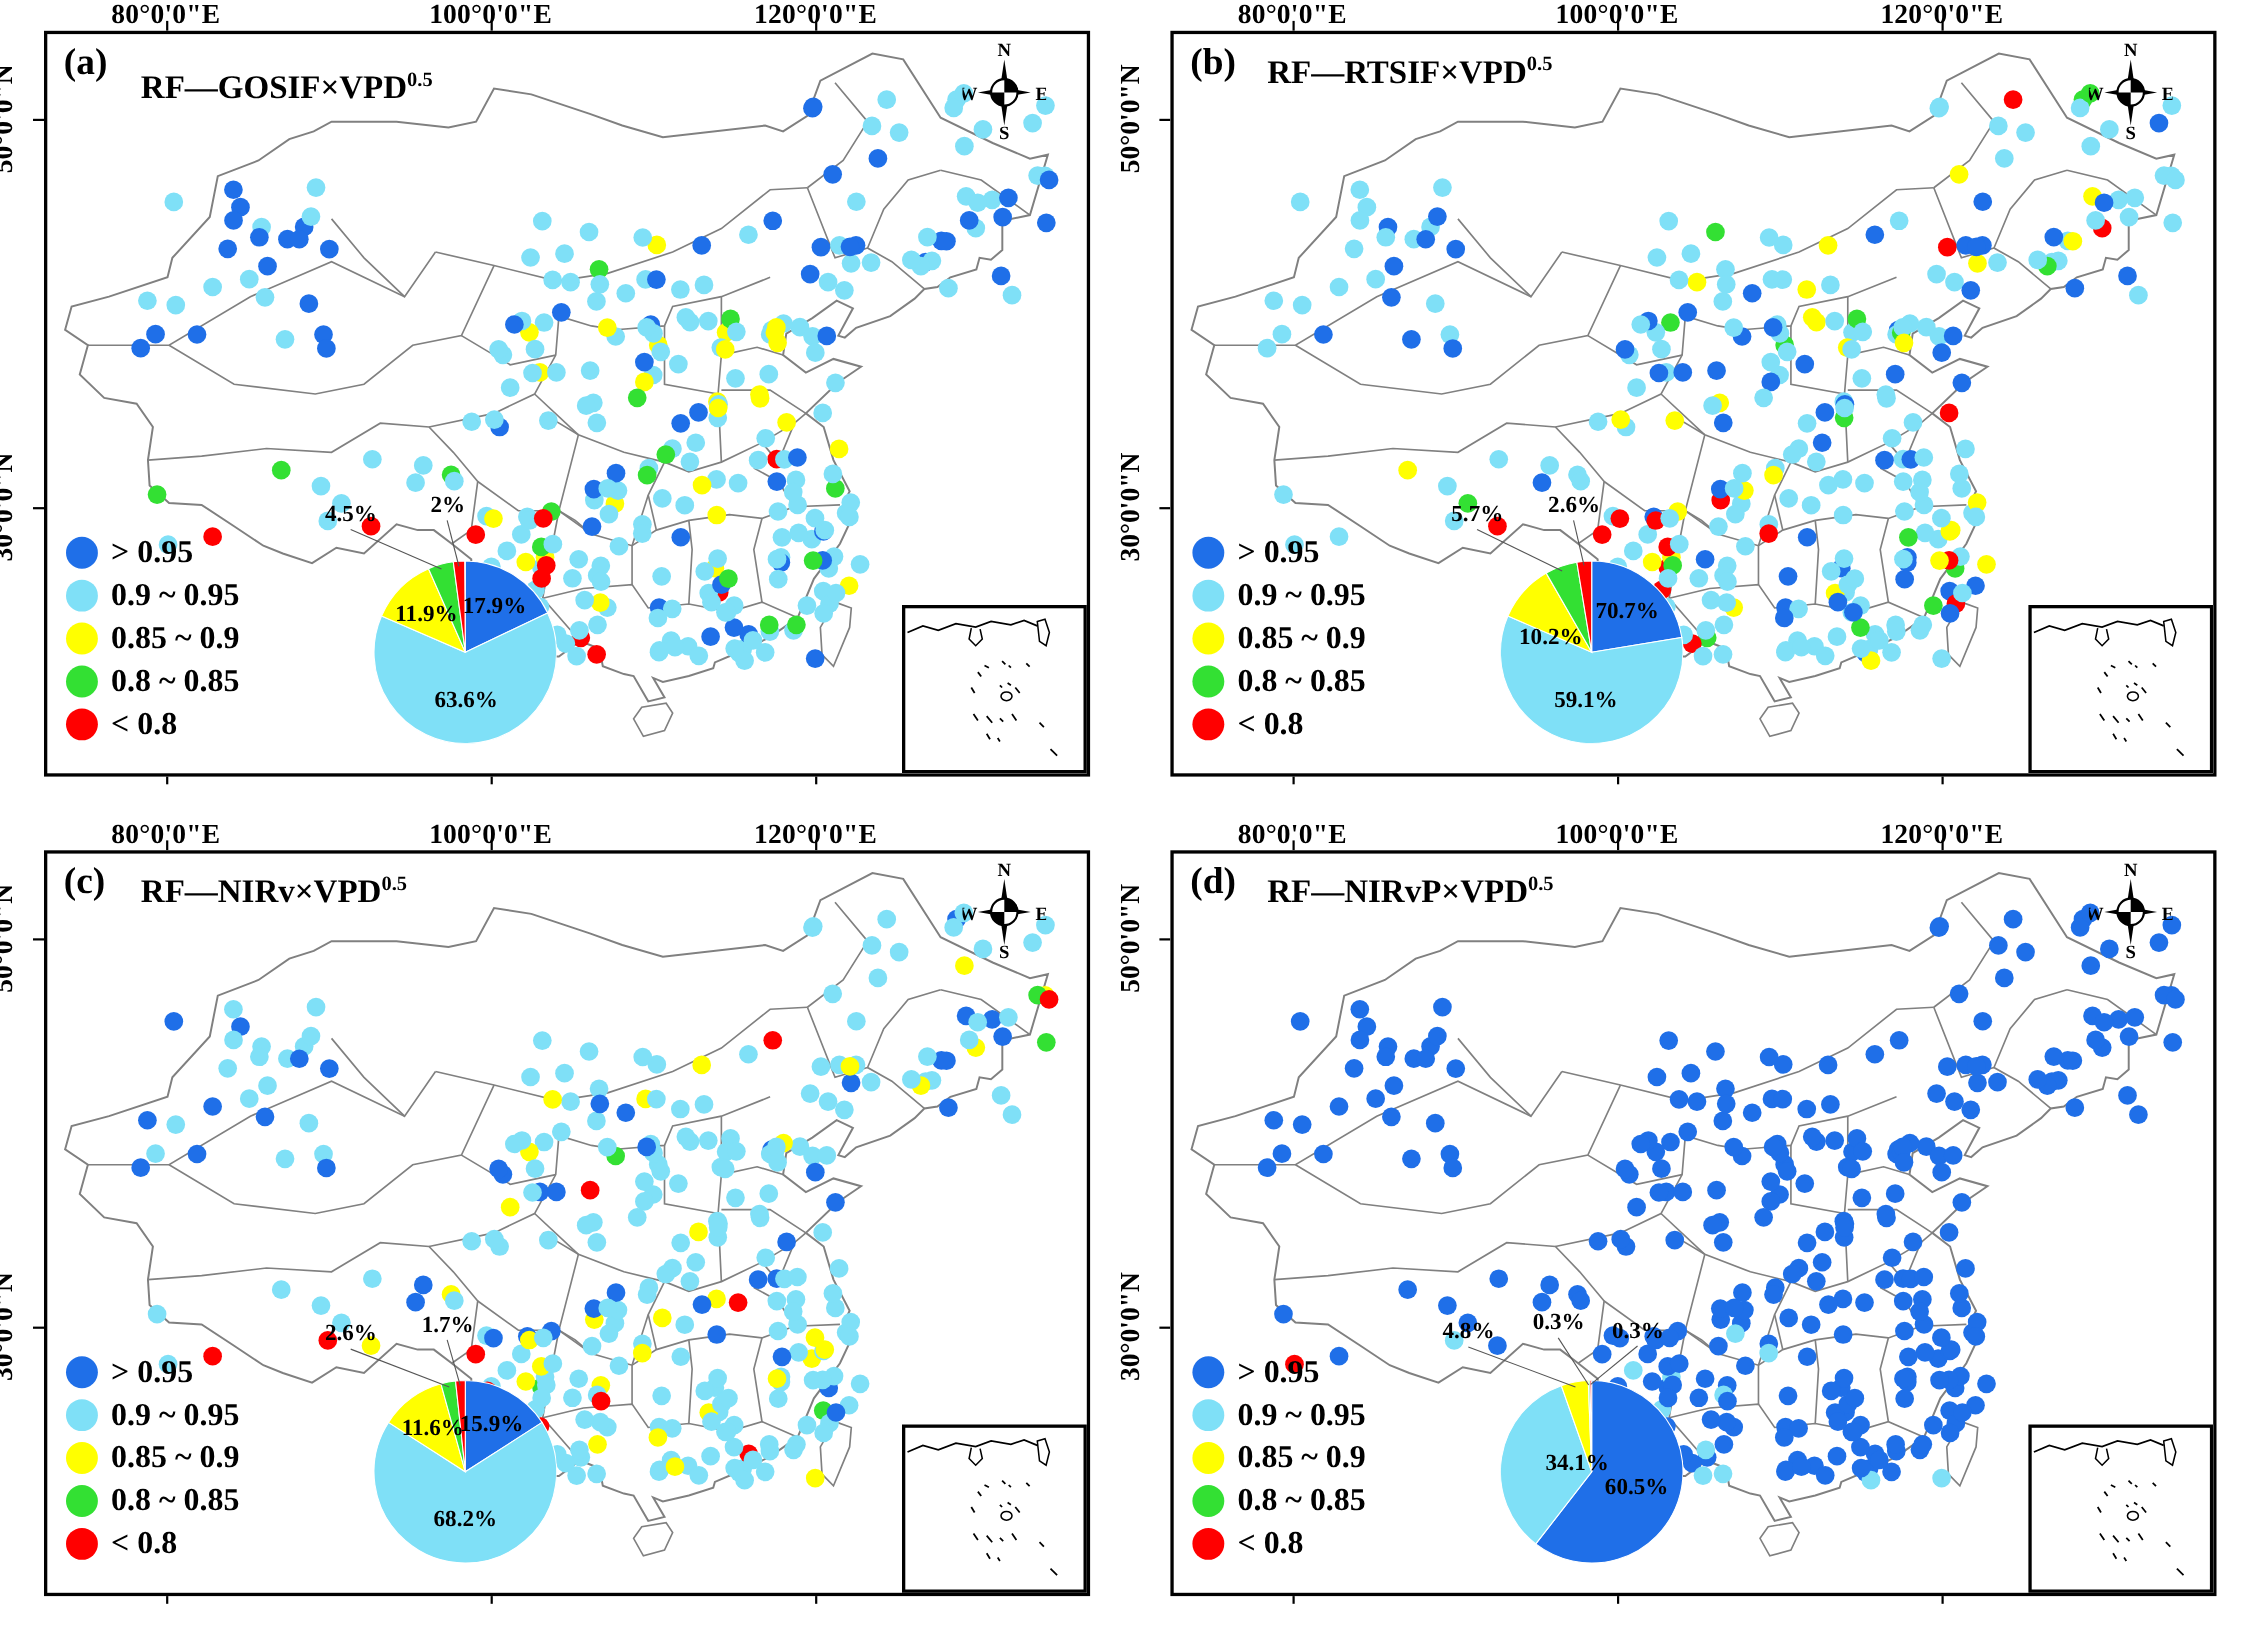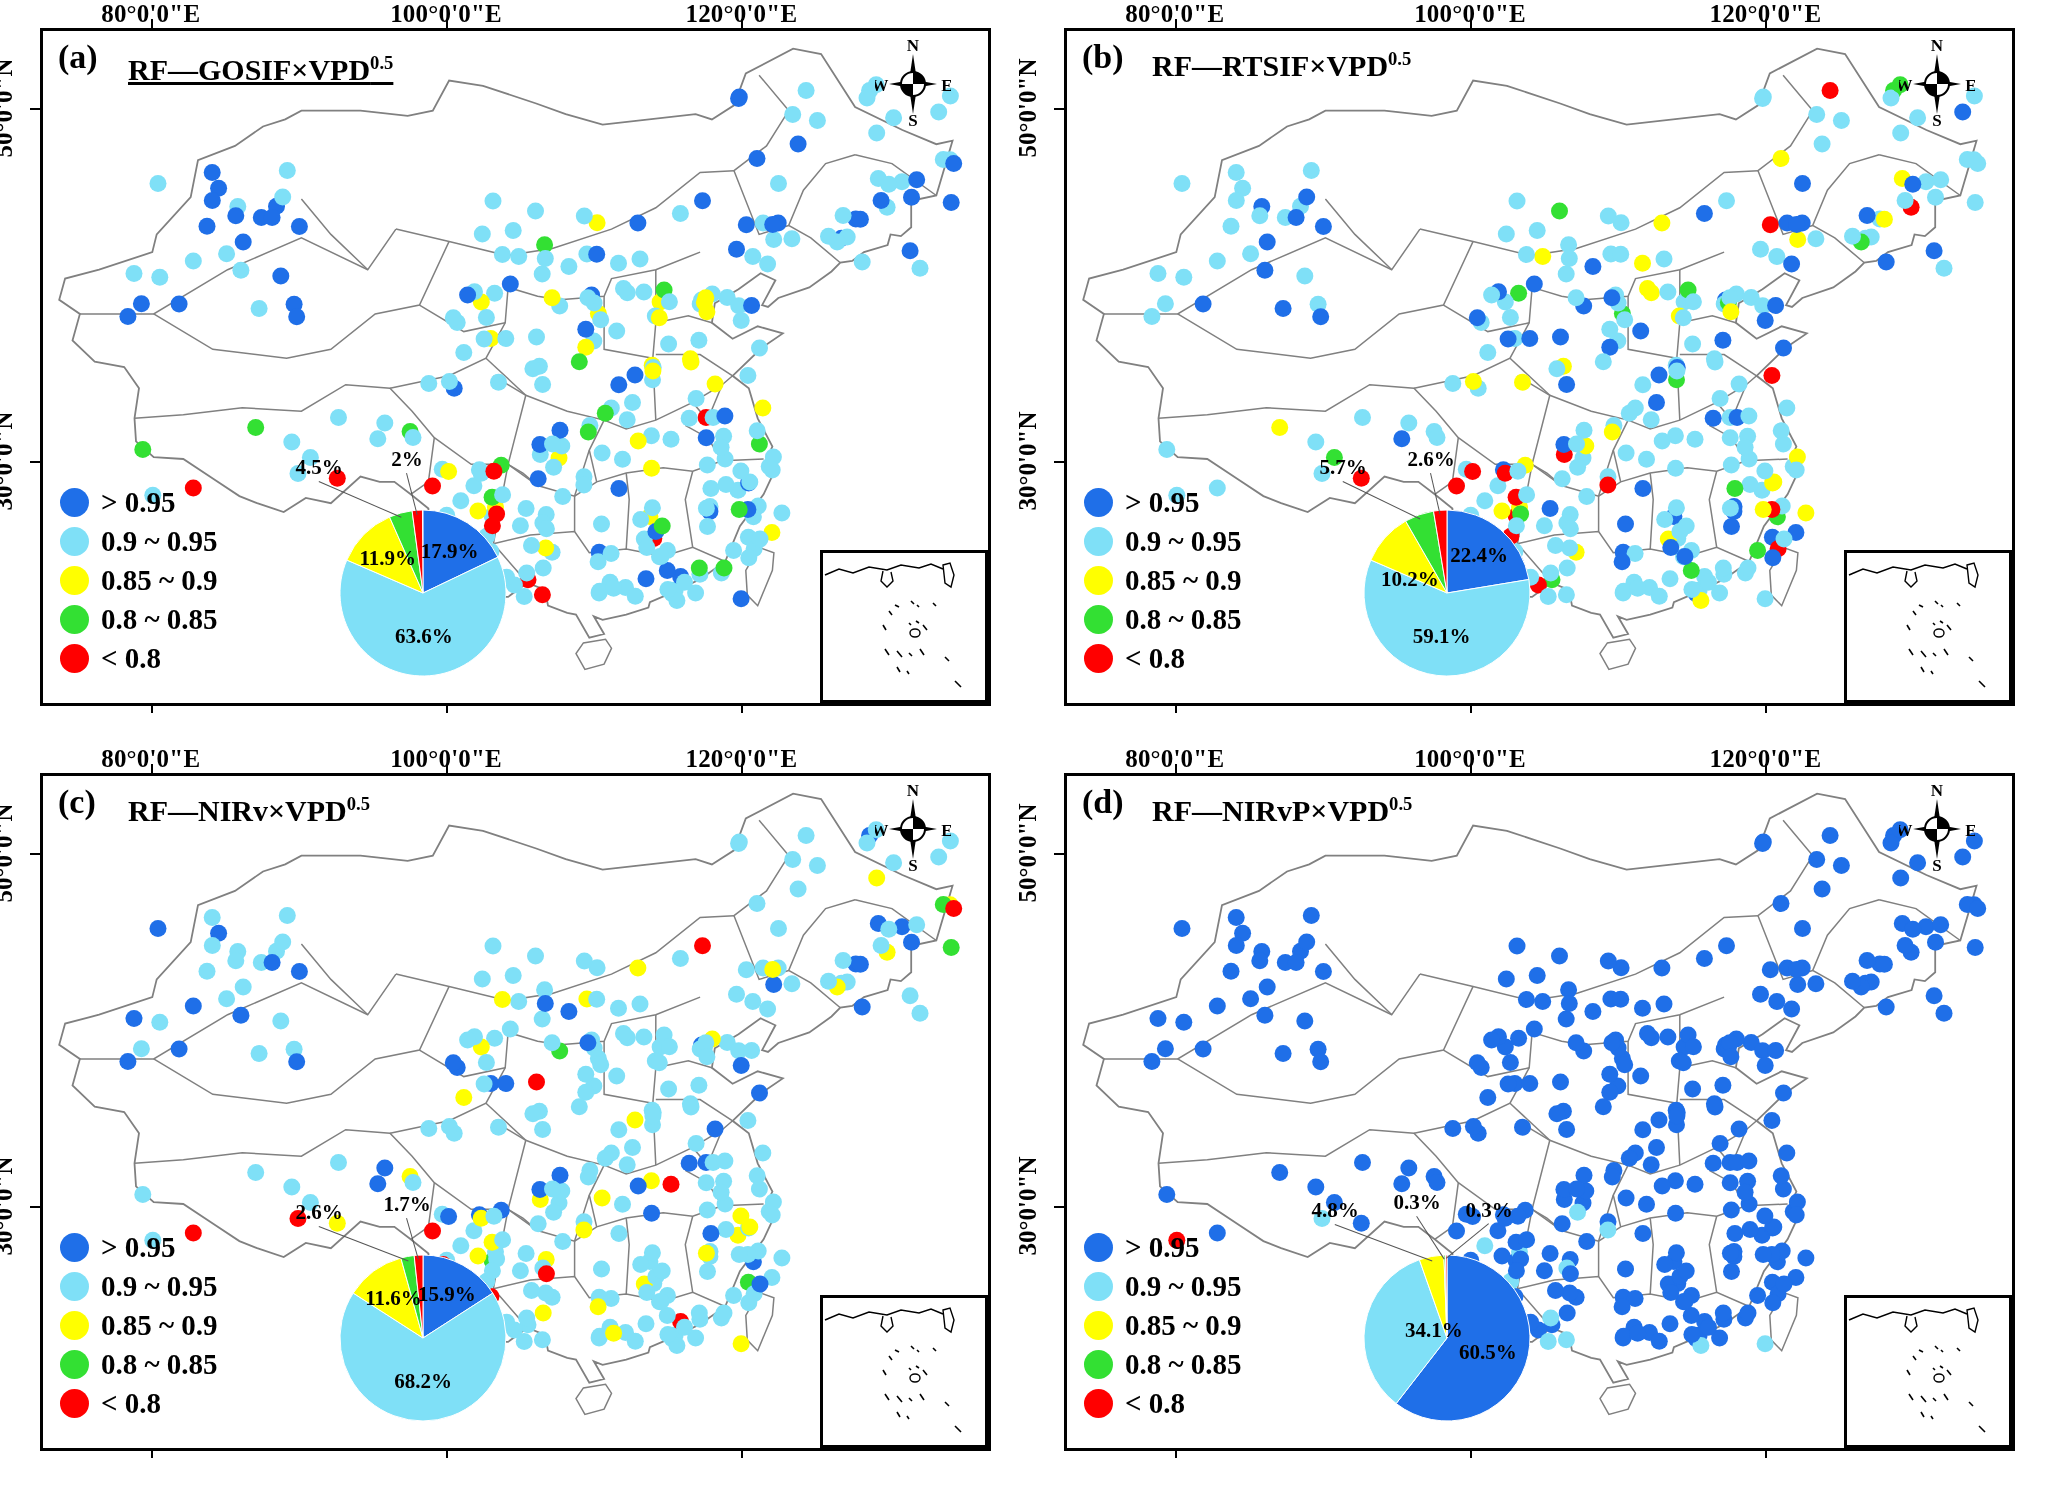--- a/index.html
+++ b/index.html
@@ -431,21 +431,21 @@
   <polygon points="38,18 42,45 38,50 34,45" fill="#000"></polygon>
   <polygon points="38,78 42,51 38,46 34,51" fill="#000"></polygon>
   <polygon points="62,48 40,52 35,48 40,44" fill="#000"></polygon>
   <polygon points="14,48 36,52 41,48 36,44" fill="#000"></polygon>
   <circle cx="38" cy="48" r="12" fill="#fff" stroke="#000" stroke-width="2"></circle>
   <path d="M38 36 A12 12 0 0 1 50 48 L38 48 Z" fill="#000"></path>
   <path d="M38 60 A12 12 0 0 1 26 48 L38 48 Z" fill="#000"></path>
   </svg>
       </div>
       <div class="panel-tag" style="left: 58px; top: 38px;">(a)</div>
-      <div class="panel-title" style="left: 128px; top: 52px; text-decoration: underline;"><span>RF—GOSIF×VPD</span><sup>0.5</sup></div>
+      <div class="panel-title" style="left: 128px; top: 62px;"><span>RF—GOSIF×VPD</span><sup>0.5</sup></div>
       <div class="legend" style="left: 60px; top: 482px;">
         <div class="legend-row">
           <span class="legend-dot" style="background: rgb(31, 111, 232);"></span>
           <span class="legend-text">&gt; 0.95</span>
         </div>
         <div class="legend-row">
           <span class="legend-dot" style="background: rgb(127, 224, 247);"></span>
           <span class="legend-text">0.9 ~ 0.95</span>
         </div>
         <div class="legend-row">
@@ -898,21 +898,21 @@
       </div>
       <div class="pie-wrap" style="left: 340px; top: 510px; width: 166px; height: 166px;">
         <svg width="166" height="166" viewBox="0 0 166 166">
           <path d="M83 83 L83.00 0.00 A83 83 0 0 1 164.89 69.50 Z" fill="#1f6fe8" stroke="#ffffff" stroke-width="1"></path>
           <path d="M83 83 L164.89 69.50 A83 83 0 1 1 6.83 50.04 Z" fill="#7fe0f7" stroke="#ffffff" stroke-width="1"></path>
           <path d="M83 83 L6.83 50.04 A83 83 0 0 1 41.65 11.03 Z" fill="#ffff00" stroke="#ffffff" stroke-width="1"></path>
           <path d="M83 83 L41.65 11.03 A83 83 0 0 1 69.50 1.11 Z" fill="#33e033" stroke="#ffffff" stroke-width="1"></path>
           <path d="M83 83 L69.50 1.11 A83 83 0 0 1 83.00 0.00 Z" fill="#ff0000" stroke="#ffffff" stroke-width="1"></path>
         </svg>
       </div>
-      <div class="pie-lbl" style="left: 455.223px; top: 555.03px; transform: translate(-50%, -50%);">22.4%</div>
+      <div class="pie-lbl" style="left: 455.223px; top: 555.03px; transform: translate(-50%, -50%);">70.7%</div>
       <div class="pie-lbl" style="left: 417.725px; top: 635.836px; transform: translate(-50%, -50%);">59.1%</div>
       <div class="pie-lbl" style="left: 385.852px; top: 559.833px; transform: translate(-50%, -50%); margin-top: 19px;">10.2%</div>
       <div class="pie-out-lbl" style="left: 319px; top: 467px; transform: translate(-50%, -50%);">5.7%</div>
       <div style="position: absolute; left: 319px; top: 481px; width: 86.1097px; height: 1px; background: rgb(85, 85, 85); transform-origin: 0px 0px; transform: rotate(25.8807deg);"></div>
       <div class="pie-out-lbl" style="left: 407px; top: 459px; transform: translate(-50%, -50%);">2.6%</div>
       <div style="position: absolute; left: 407px; top: 473px; width: 42.3551px; height: 1px; background: rgb(85, 85, 85); transform-origin: 0px 0px; transform: rotate(76.9632deg);"></div>
     </div>
     <div class="panel" style="left: 0px; top: 745px; width: 1024px; height: 745px;">
       <div class="lon-label" style="left: 150.742px; top: 0px;">80°0'0"E</div>
       <div class="tick" style="left: 150.742px; top: 19px; width: 2px; height: 9px;"></div>

